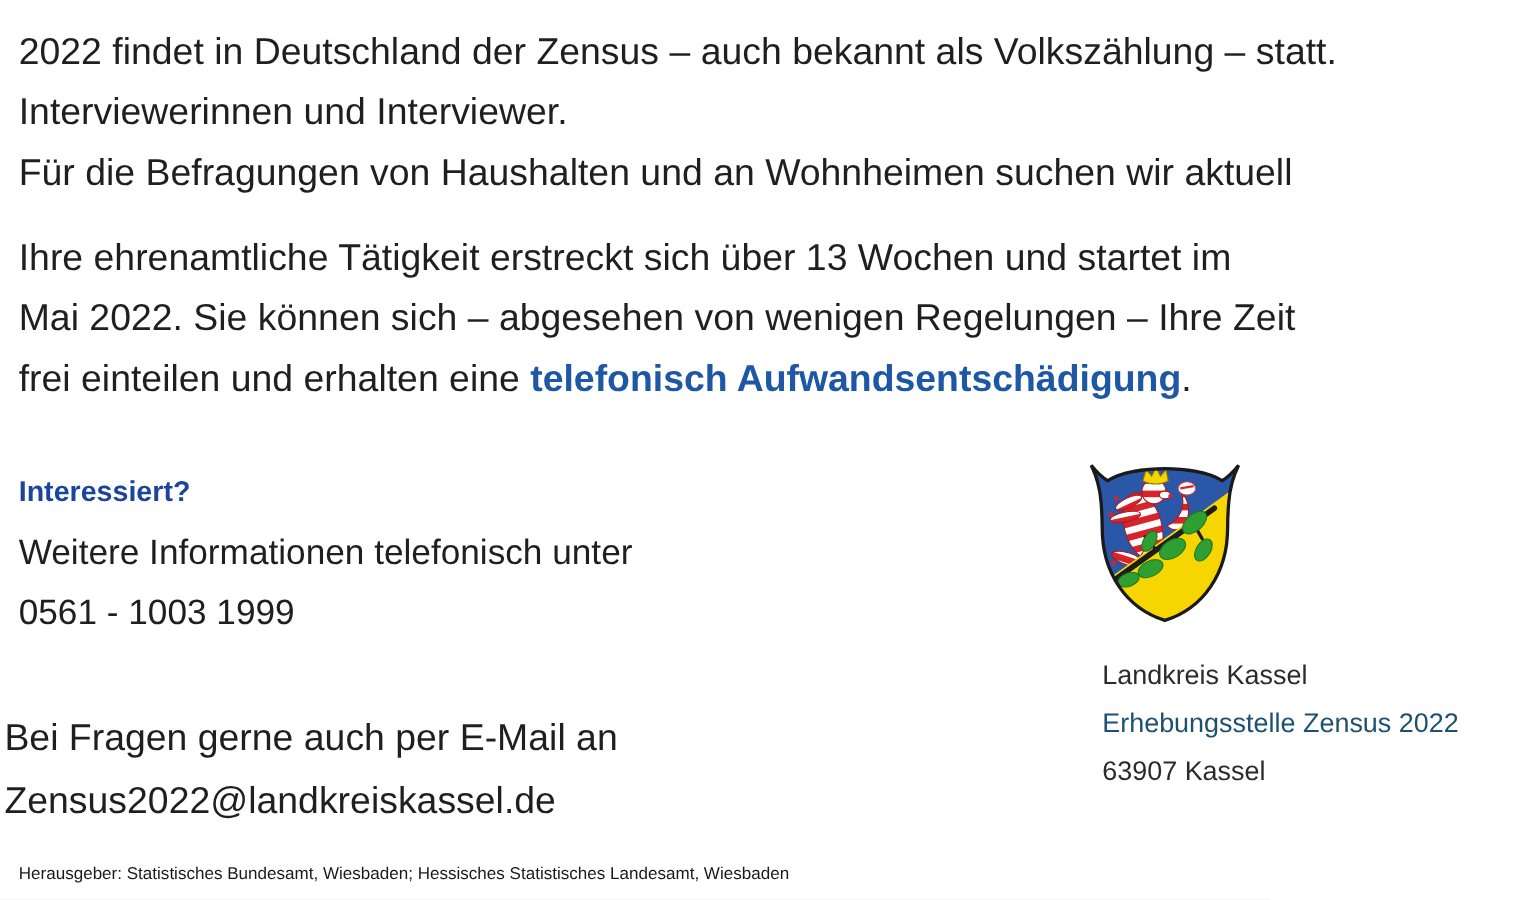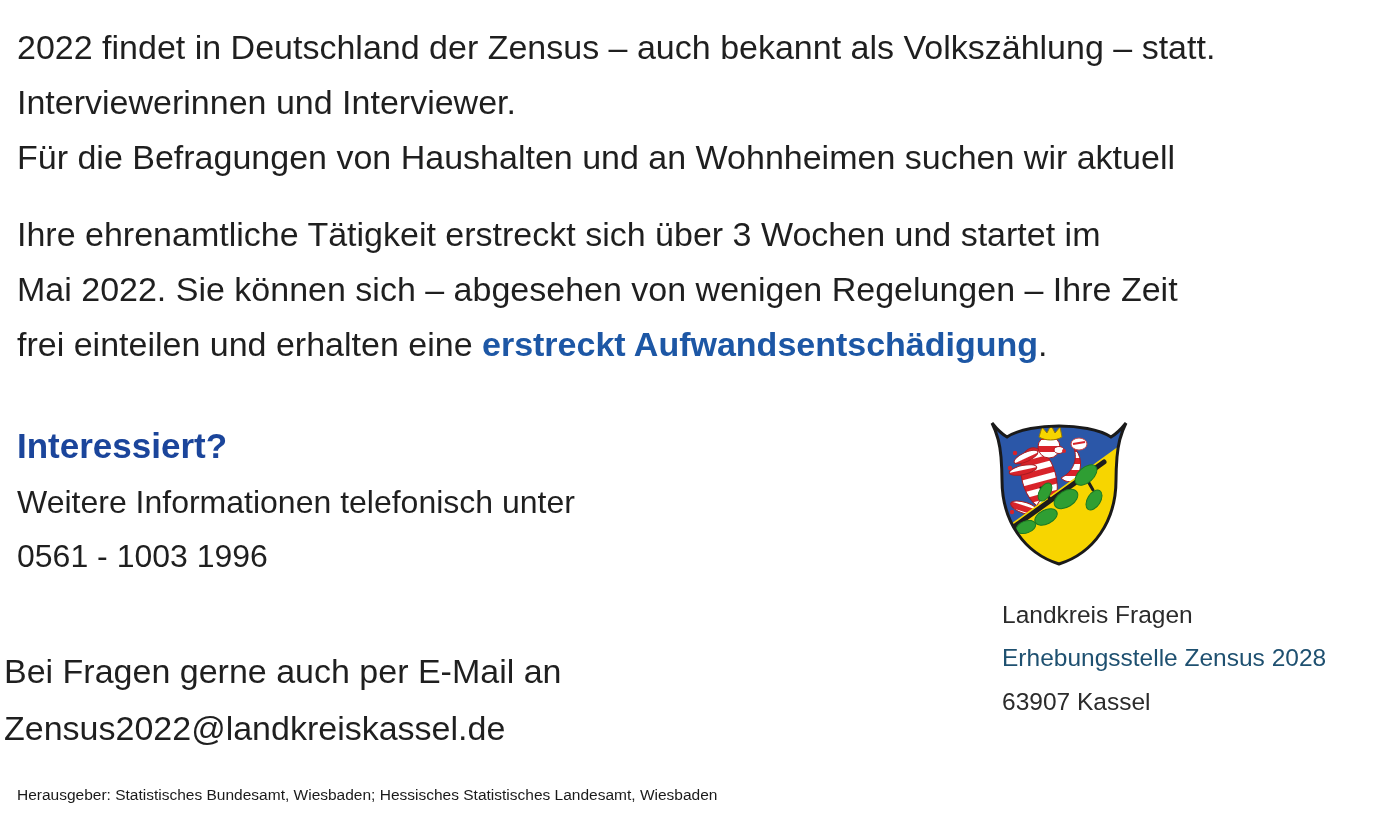--- a/index.html
+++ b/index.html
@@ -10,21 +10,21 @@
     font-family:"Liberation Sans", sans-serif;
     color:#1f1f1f;
     overflow:hidden;
   }
   .body-text{font-size:34px;line-height:55px;white-space:nowrap;}
   .intro-block{position:absolute;left:17px;top:20px;}
   .details-block{position:absolute;left:17px;top:207px;}
   .highlight{color:#1d57a5;font-weight:bold;}
   .interessiert-heading{
     position:absolute;left:17px;top:424px;
-    font-size:35px;font-weight:bold;color:#1b459b;line-height:44px;white-space:nowrap;
+    font-size:26px;font-weight:bold;color:#1b459b;line-height:44px;white-space:nowrap;
   }
   .phone-block{position:absolute;left:17px;top:475px;font-size:32px;line-height:54px;white-space:nowrap;}
   .email-block{position:absolute;left:4px;top:643px;font-size:34px;line-height:57px;white-space:nowrap;}
   .footer-line{
     position:absolute;left:17px;top:786px;
     font-size:15.5px;color:#1a1a1a;white-space:nowrap;
   }
   .crest{position:absolute;left:988px;top:420px;width:142px;height:150px;}
   .crest svg{display:block;width:100%;height:100%;}
   .address-block{position:absolute;left:1002px;top:593px;font-size:24.5px;line-height:43.4px;white-space:nowrap;color:#2b2b2b;}
@@ -35,30 +35,30 @@
 
 <div class="page">
 
   <div class="body-text intro-block">
     <div>2022 findet in Deutschland der Zensus – auch bekannt als Volkszählung – statt.</div>
     <div>Interviewerinnen und Interviewer.</div>
     <div>Für die Befragungen von Haushalten und an Wohnheimen suchen wir aktuell</div>
   </div>
 
   <div class="body-text details-block">
-    <div>Ihre ehrenamtliche Tätigkeit erstreckt sich über 3 Wochen und startet im</div>
+    <div>Ihre ehrenamtliche Tätigkeit erstreckt sich über 13 Wochen und startet im</div>
     <div>Mai 2022. Sie können sich – abgesehen von wenigen Regelungen – Ihre Zeit</div>
-    <div><span>frei einteilen und erhalten eine </span><span class="highlight">erstreckt Aufwandsentschädigung</span><span>.</span></div>
+    <div><span>frei einteilen und erhalten eine </span><span class="highlight">telefonisch Aufwandsentschädigung</span><span>.</span></div>
   </div>
 
   <div class="interessiert-heading">Interessiert?</div>
 
   <div class="phone-block">
     <div>Weitere Informationen telefonisch unter</div>
-    <div>0561 - 1003 1996</div>
+    <div>0561 - 1003 1999</div>
   </div>
 
   <div class="email-block">
     <div>Bei Fragen gerne auch per E-Mail an</div>
     <div>Zensus2022@landkreiskassel.de</div>
   </div>
 
   <div class="footer-line">Herausgeber: Statistisches Bundesamt, Wiesbaden; Hessisches Statistisches Landesamt, Wiesbaden</div>
 
   <div class="crest">
@@ -117,18 +117,18 @@
           <ellipse cx="57" cy="97" rx="12" ry="7" transform="rotate(-26 57 97)"></ellipse>
           <ellipse cx="37" cy="107" rx="10" ry="6" transform="rotate(-20 37 107)"></ellipse>
         </g>
       </g>
 
       <path d="M 70 6 C 52 6 30 9 18 17 C 11 13 7 8 3 3 C 8 13 11 24 12 37 C 12.7 46 13 53 13 60 C 13 101 35 133 70 144 C 105 133 127 101 127 60 C 127 53 127.3 46 128 37 C 129 24 132 13 137 3 C 133 8 129 13 122 17 C 110 9 88 6 70 6 Z" fill="none" stroke="#1a1a1a" stroke-width="3"></path>
     </svg>
   </div>
 
   <div class="address-block">
-    <div>Landkreis Fragen</div>
-    <div class="address-org">Erhebungsstelle Zensus 2028</div>
+    <div>Landkreis Kassel</div>
+    <div class="address-org">Erhebungsstelle Zensus 2022</div>
     <div>63907 Kassel</div>
   </div>
 
 </div>
 
 </body></html>

